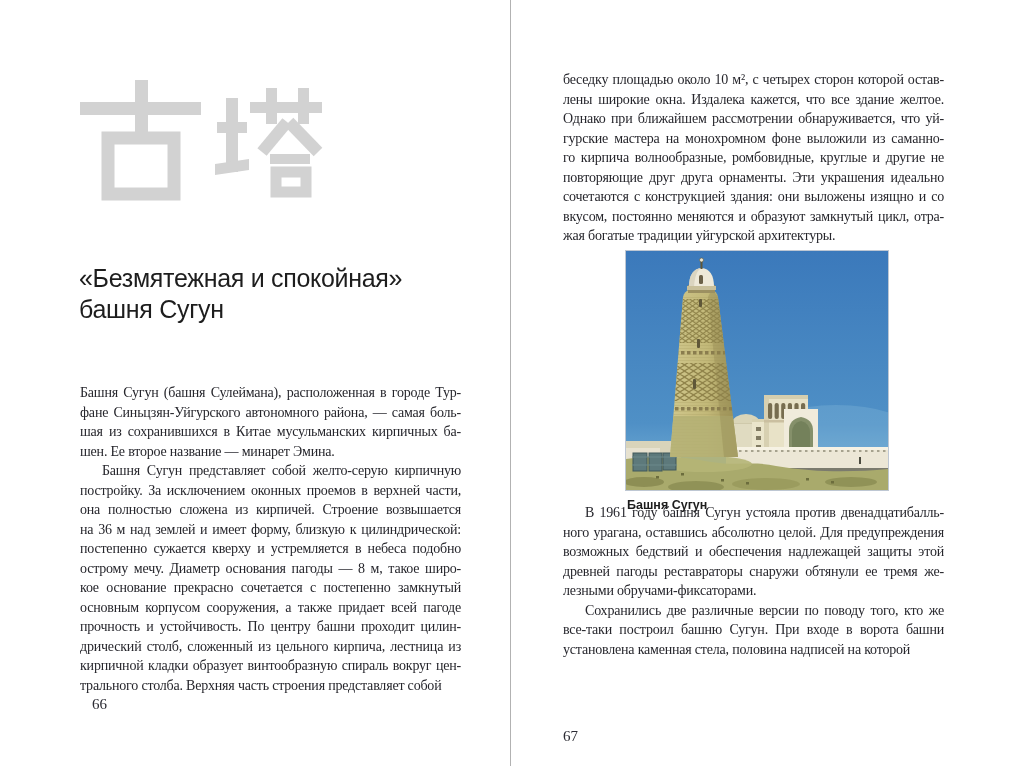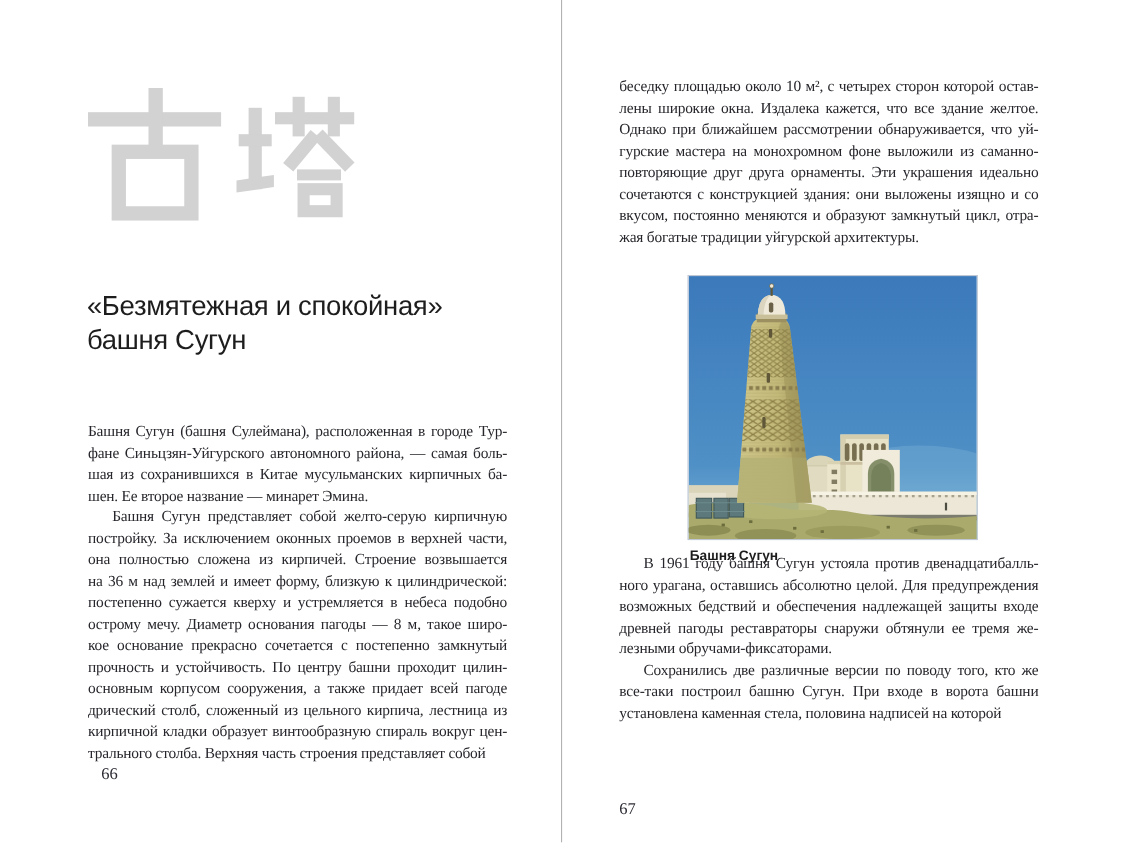--- a/index.html
+++ b/index.html
@@ -78,34 +78,35 @@
     <div class="tl">фане Синьцзян-Уйгурского автономного района, — самая боль-</div>
     <div class="tl">шая из сохранившихся в Китае мусульманских кирпичных ба-</div>
     <div class="tl last">шен. Ее второе название — минарет Эмина.</div>
     <div class="tl ind">Башня Сугун представляет собой желто-серую кирпичную</div>
     <div class="tl">постройку. За исключением оконных проемов в верхней части,</div>
     <div class="tl">она полностью сложена из кирпичей. Строение возвышается</div>
     <div class="tl">на 36 м над землей и имеет форму, близкую к цилиндрической:</div>
     <div class="tl">постепенно сужается кверху и устремляется в небеса подобно</div>
     <div class="tl">острому мечу. Диаметр основания пагоды — 8 м, такое широ-</div>
     <div class="tl">кое основание прекрасно сочетается с постепенно замкнутый</div>
+    <div class="tl">основным корпусом сооружения, а также придает всей пагоде</div>
     <div class="tl">прочность и устойчивость. По центру башни проходит цилин-</div>
-    <div class="tl">основным корпусом сооружения, а также придает всей пагоде</div>
     <div class="tl">дрический столб, сложенный из цельного кирпича, лестница из</div>
     <div class="tl">кирпичной кладки образует винтообразную спираль вокруг цен-</div>
     <div class="tl last">трального столба. Верхняя часть строения представляет собой</div>
   </div>
 
 <div id="pn-left" class="pagenum">66</div>
 
 <div id="right-body-top" class="body-block">
     <div class="tl">беседку площадью около 10 м², с четырех сторон которой остав-</div>
     <div class="tl">лены широкие окна. Издалека кажется, что все здание желтое.</div>
     <div class="tl">Однако при ближайшем рассмотрении обнаруживается, что уй-</div>
     <div class="tl">гурские мастера на монохромном фоне выложили из саманно-</div>
+    <div class="tl">го кирпича волнообразные, ромбовидные, круглые и другие не</div>
     <div class="tl">повторяющие друг друга орнаменты. Эти украшения идеально</div>
     <div class="tl">сочетаются с конструкцией здания: они выложены изящно и со</div>
     <div class="tl">вкусом, постоянно меняются и образуют замкнутый цикл, отра-</div>
     <div class="tl last">жая богатые традиции уйгурской архитектуры.</div>
   </div>
 
 <div class="photo">
   <svg width="262" height="239" viewBox="0 0 262 239">
     <defs>
       <linearGradient id="sky" x1="0" y1="0" x2="0" y2="1">
@@ -235,21 +236,21 @@
       <circle cx="75.5" cy="9" r="2" fill="#ece7d6" stroke="#5f5738" stroke-width="0.6"></circle>
     </g>
   </svg>
 </div>
 
 <div class="caption">Башня Сугун</div>
 
 <div id="right-body-bottom" class="body-block">
     <div class="tl ind">В 1961 году башня Сугун устояла против двенадцатибалль-</div>
     <div class="tl">ного урагана, оставшись абсолютно целой. Для предупреждения</div>
-    <div class="tl">возможных бедствий и обеспечения надлежащей защиты входе</div>
+    <div class="tl">возможных бедствий и обеспечения надлежащей защиты этой</div>
     <div class="tl">древней пагоды реставраторы снаружи обтянули ее тремя же-</div>
     <div class="tl last">лезными обручами-фиксаторами.</div>
     <div class="tl ind">Сохранились две различные версии по поводу того, кто же</div>
     <div class="tl">все-таки построил башню Сугун. При входе в ворота башни</div>
     <div class="tl last">установлена каменная стела, половина надписей на которой</div>
   </div>
 
 <div id="pn-right" class="pagenum">67</div>
 
 </body></html>

